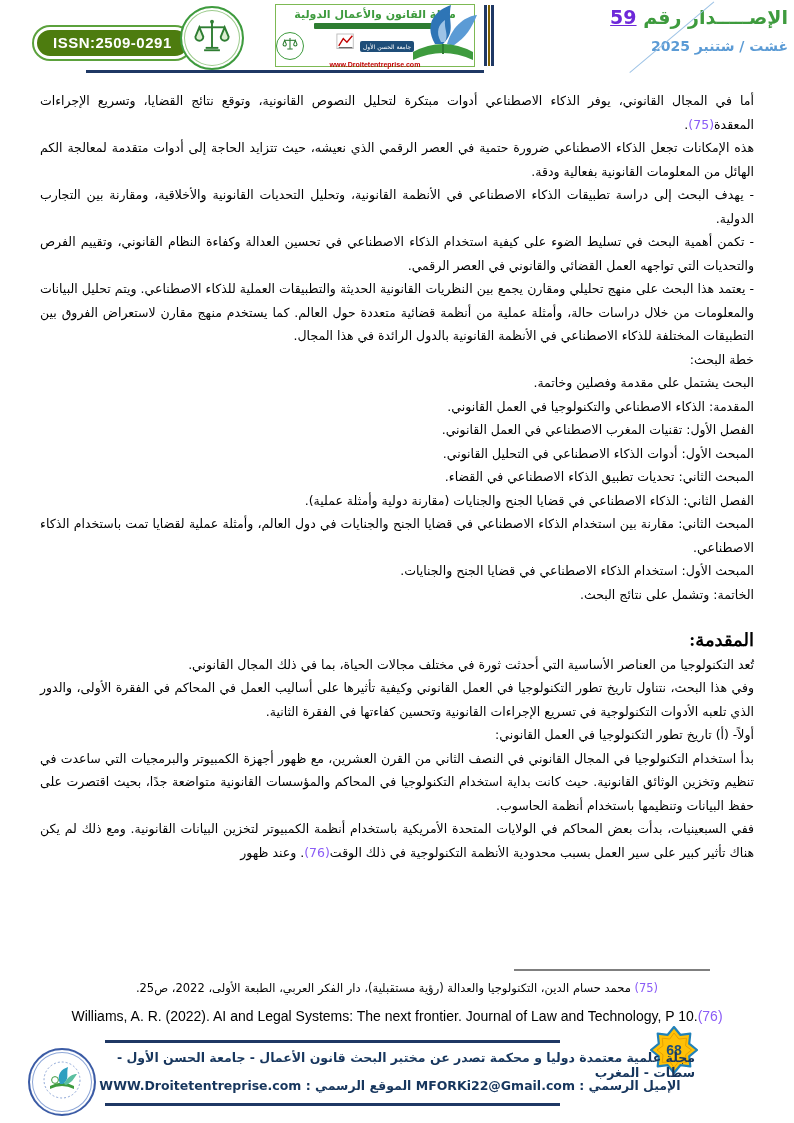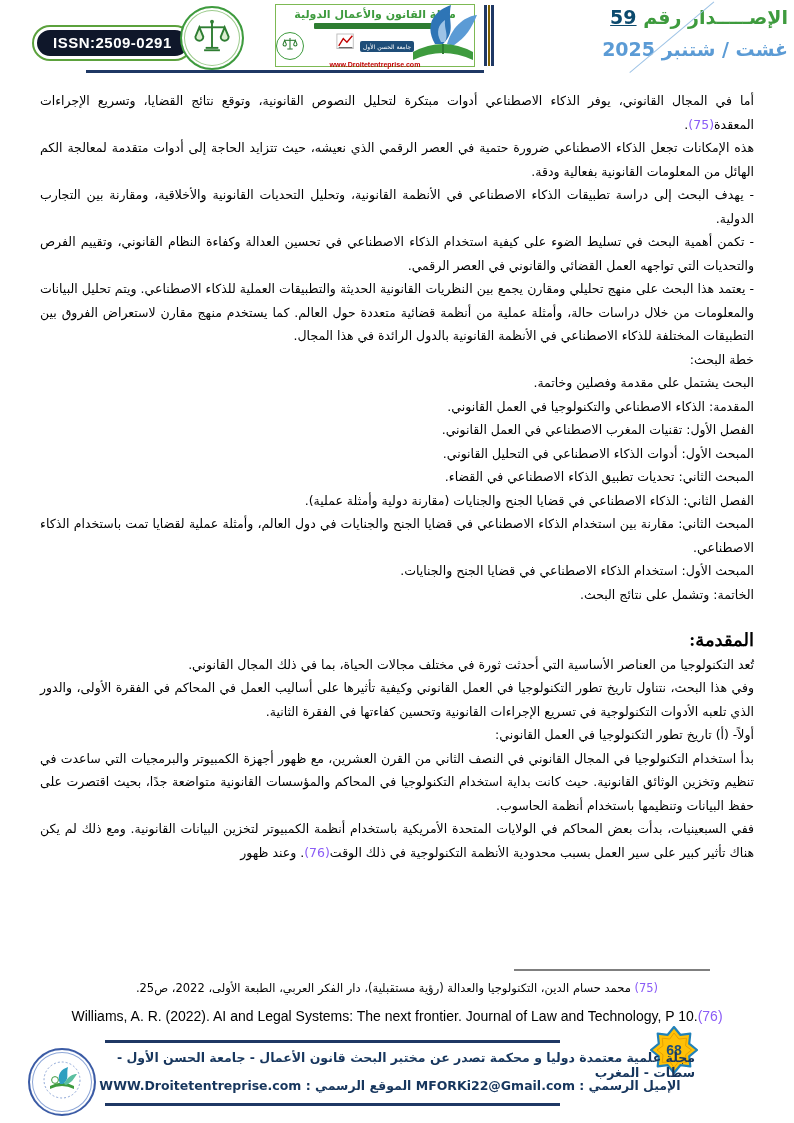--- a/index.html
+++ b/index.html
@@ -4,21 +4,21 @@
 <style>
   html,body{margin:0;padding:0;background:#e8e8e8;}
   .page{
     position:relative;width:794px;height:1123px;background:#ffffff;
     margin:0 auto;overflow:hidden;
     font-family:"DejaVu Sans",sans-serif;color:#000;
   }
   
   .issn-pill{
     position:absolute;left:34px;top:27px;height:26px;line-height:26px;
-    padding:0 16px;background:#0f172a;color:#fff;font-weight:bold;font-size:15px;
+    padding:0 16px;background:#4d7c0f;color:#fff;font-weight:bold;font-size:15px;
     border:3px solid #fff;border-radius:20px;box-shadow:0 0 0 2px #5BA13C;
     font-family:"Liberation Sans","DejaVu Sans",sans-serif;letter-spacing:.5px;
   }
   .logo-circle{
     position:absolute;left:180px;top:6px;width:60px;height:60px;border-radius:50%;
     background:#fff;border:2px solid #3E9B3E;box-shadow:inset 0 0 0 2px #fff,inset 0 0 0 3px #9CCB8C;
     display:flex;align-items:center;justify-content:center;
   }
   .journal-box{
     position:absolute;left:275px;top:4px;width:200px;height:63px;
@@ -31,22 +31,22 @@
   .mini-circle{width:26px;height:26px;border-radius:50%;border:1.5px solid #3E9B3E;display:flex;align-items:center;justify-content:center;background:#fff;margin-right:28px;}
   .uni-chip{background:#1F4E79;color:#fff;font-size:6px;padding:2px 3px;border-radius:2px;white-space:nowrap;}
   .journal-url{color:#C00000;font-weight:bold;font-size:7px;margin-top:1px;font-family:"Liberation Sans",sans-serif;}
   .book-graphic{position:absolute;left:405px;top:2px;}
   .vbar{position:absolute;top:5px;height:61px;}
   .vbar.n1{left:484px;width:3px;background:#1F3864;}
   .vbar.g{left:488px;width:2px;background:#7F6000;}
   .vbar.n2{left:491px;width:3px;background:#1F3864;}
   .issue-block{position:absolute;left:500px;top:6px;width:288px;text-align:right;direction:rtl;}
   .issue-line1{color:#3E9B3E;font-weight:bold;font-size:19px;padding-left:4px;}
-  .issue-line1 .num{color:#0c4a6e;text-decoration:underline;}
-  .issue-line2{color:#5B9BD5;font-weight:bold;font-size:19px;margin-top:10px;padding-left:14px;}
+  .issue-line1 .num{color:#6d28d9;text-decoration:underline;}
+  .issue-line2{color:#5B9BD5;font-weight:bold;font-size:14px;margin-top:10px;padding-left:14px;}
   .slash{position:absolute;left:630px;top:72px;width:110px;height:1px;background:#9DC3E6;transform:rotate(-40deg);transform-origin:left bottom;}
   .header-rule{position:absolute;left:86px;top:70px;width:398px;height:3px;background:#1F3864;}
   
   .body-text{
     position:absolute;top:89px;left:40px;width:714px;
     direction:rtl;text-align:justify;font-size:12.5px;line-height:23.5px;
   }
   .para{margin:0;}
   .para.bold{font-weight:bold;font-size:18px;font-family:Liberation Serif, serif;}
   .para.spacer{height:23px;}

